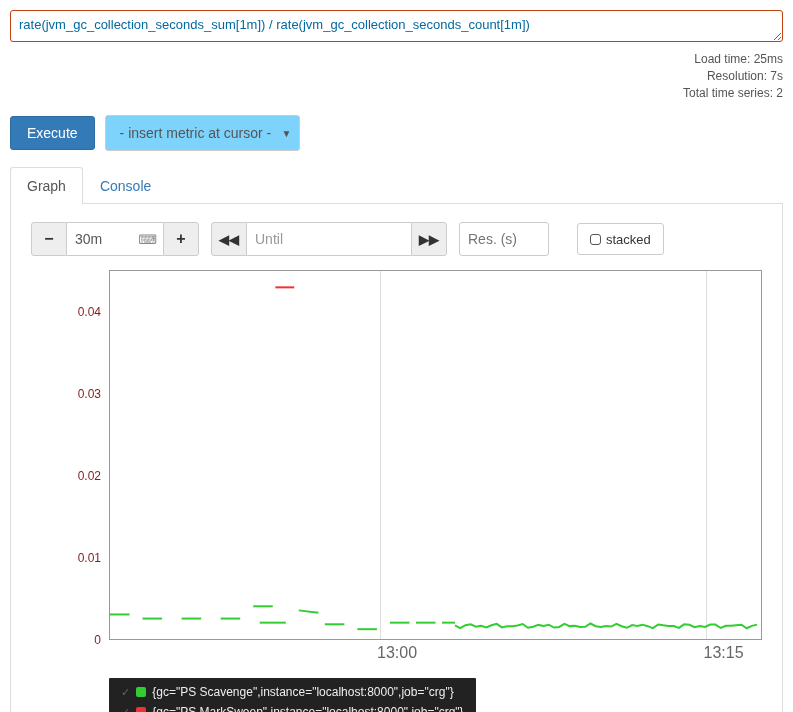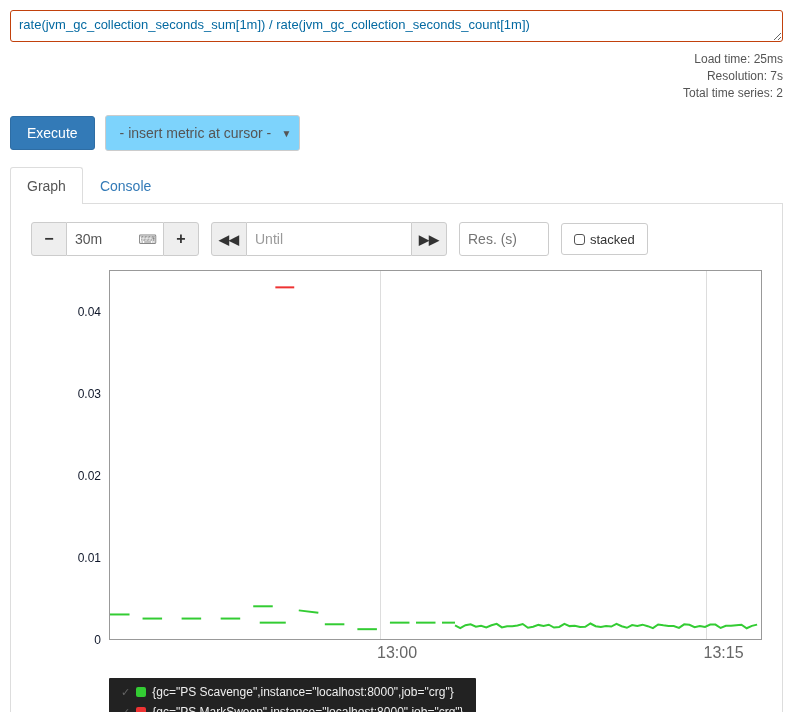--- a/index.html
+++ b/index.html
@@ -24,28 +24,28 @@
 .graph-controls { display: flex; align-items: center; gap: 12px; margin-bottom: 14px; }
 .input-group { display: flex; align-items: stretch; }
 .ig-btn { border: 1px solid #ccc; background: #eee; color: #333; width: 36px; height: 34px; display: flex; align-items: center; justify-content: center; cursor: pointer; font-size: 16px; font-weight: bold; }
 .ig-btn:first-child { border-radius: 3px 0 0 3px; }
 .ig-btn:last-child { border-radius: 0 3px 3px 0; }
 .ig-input { border: 1px solid #ccc; border-left: none; border-right: none; height: 34px; padding: 0 8px; font-size: 14px; color: #555; }
 .range-input { width: 96px; }
 .until-input { border-left: none; border-right: none; width: 164px; }
 .ig-input::placeholder { color: #999; }
 .res-input { border: 1px solid #ccc; border-radius: 3px; height: 34px; width: 90px; padding: 0 8px; font-size: 14px; }
-.stacked-btn { border: 1px solid #ccc; border-radius: 3px; height: 32px; padding: 8px 12px; background: #fff; display: flex; align-items: center; gap: 5px; cursor: pointer; font-size: 13px; color: #333; }
+.stacked-btn { border: 1px solid #ccc; border-radius: 3px; height: 32px; padding: 8px 12px; background: #fff; display: flex; align-items: center; gap: 5px; cursor: pointer; font-size: 13px; color: #333; margin-left: 16px; }
 .stacked-btn .box { width: 11px; height: 11px; border: 1.5px solid #555; border-radius: 3px; display: inline-block; }
 .ig-inner-icon { position: absolute; right: 6px; top: 50%; transform: translateY(-50%); font-size: 13px; color: #888; }
 .rel { position: relative; }
 
 .chart-area { position: relative; height: 404px; }
 .y-axis { position: absolute; left: 0; top: 0; width: 76px; height: 370px; }
-.y-tick { position: absolute; right: 6px; font-size: 12px; color: #0f172a; transform: translateY(-50%); }
+.y-tick { position: absolute; right: 6px; font-size: 12px; color: #7f1d1d; transform: translateY(-50%); }
 .plot { position: absolute; left: 78px; right: 0; top: 0; height: 370px; border: 1px solid #999; background: #fff; }
 .grid-v { position: absolute; top: 0; bottom: 0; width: 1px; background: #ddd; }
 .x-axis { position: absolute; left: 78px; right: 0; top: 374px; height: 24px; }
 .x-tick { position: absolute; font-size: 16px; color: #666; transform: translateX(-3px); }
 
 .legend { position: absolute; left: 78px; top: 408px; background: #222; color: #eee; font-size: 12px; padding: 4px 0; border-radius: 1px; }
 .legend-row { display: flex; align-items: center; gap: 6px; padding: 3px 12px; }
 .legend-check { color: #666; font-size: 11px; }
 .sw { width: 10px; height: 10px; border-radius: 2px; display: inline-block; }
 .sw-green { background: #3c3; }

